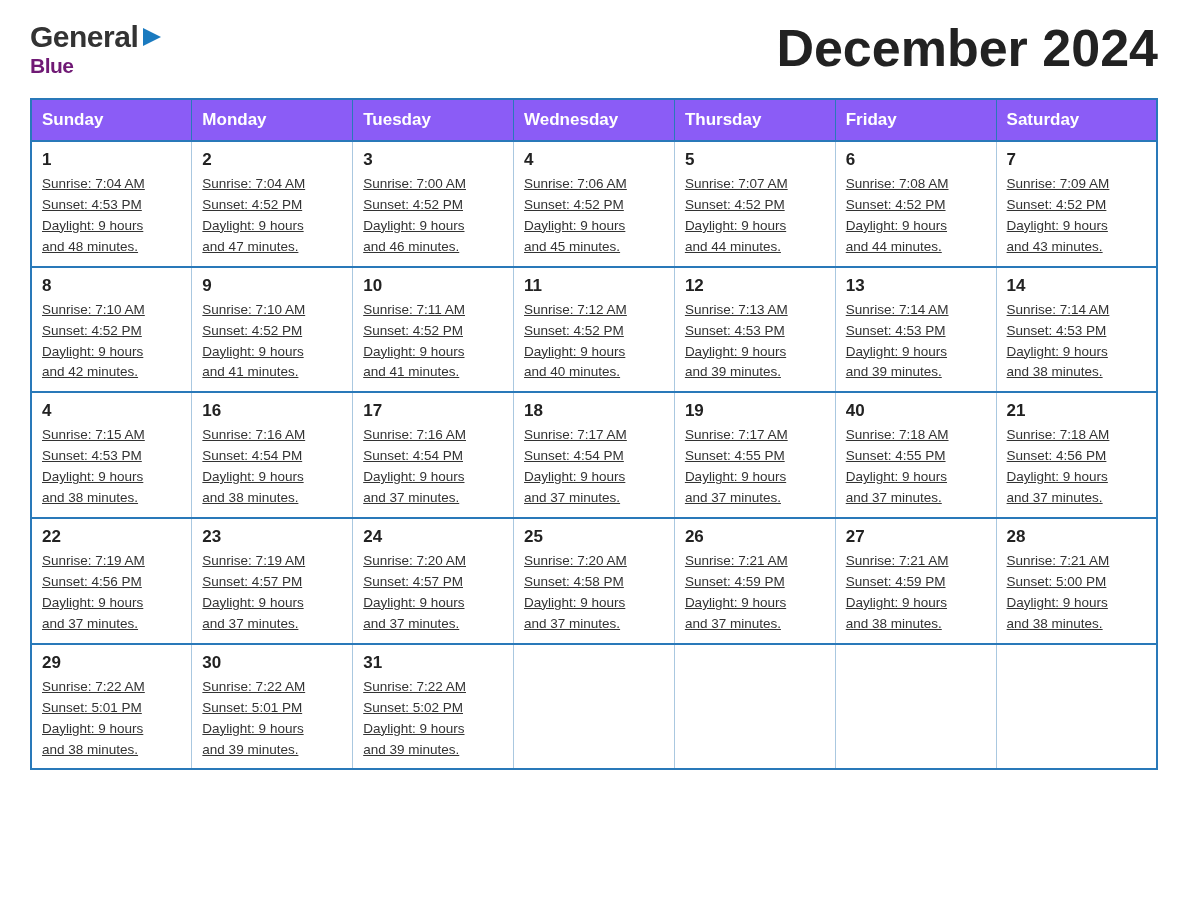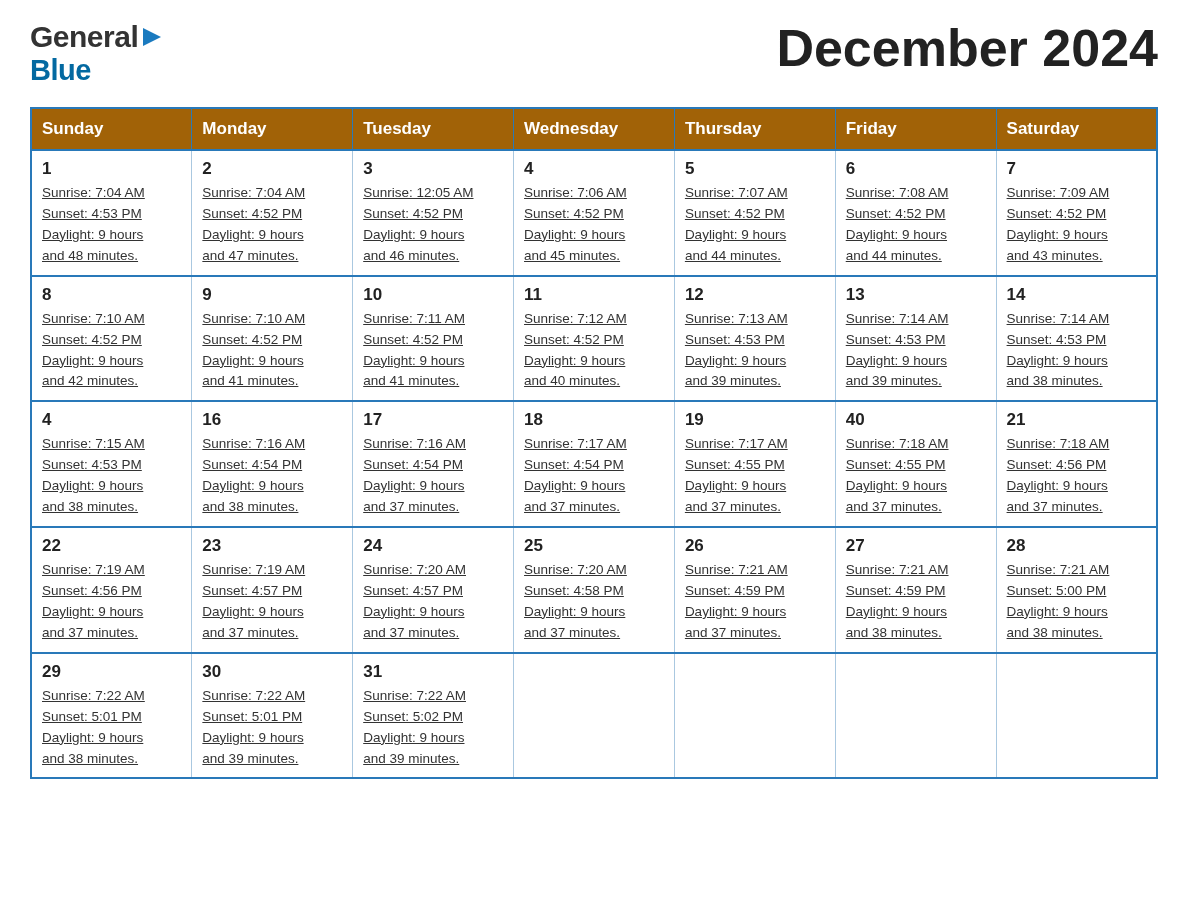--- a/index.html
+++ b/index.html
@@ -34,21 +34,21 @@
       font-size: 22px;
       color: #555;
       margin-top: 4px;
     }
     .calendar-table {
       width: 100%;
       border-collapse: collapse;
       border: 2px solid #2979b9;
     }
     .calendar-table th {
-      background: #a16207;
+      background: #8b5cf6;
       color: #fff;
       font-size: 17px;
       font-weight: bold;
       padding: 10px 10px;
       text-align: left;
       border: 1px solid #2979b9;
     }
     .calendar-table td {
       vertical-align: top;
       padding: 8px 10px;
@@ -78,23 +78,23 @@
       display: flex;
       align-items: center;
     }
     .logo-text-general {
       font-size: 30px;
       font-weight: bold;
       color: #333;
       letter-spacing: -0.5px;
     }
     .logo-text-blue {
-      font-size: 29px;
+      font-size: 21px;
       font-weight: bold;
-      color: #0369a1;
+      color: #701a75;
       letter-spacing: -0.5px;
     }
   </style>
 </head>
 <body>
 
 <div class="header">
   <div class="logo">
     <div class="logo-row">
       <span class="logo-text-general">General</span>
@@ -141,21 +141,21 @@
         <div class="day-info">
           <span>Sunrise: 7:04 AM</span><br>
           <span>Sunset: 4:52 PM</span><br>
           <span>Daylight: 9 hours</span><br>
           <span>and 47 minutes.</span>
         </div>
       </td>
         <td>
         <div class="day-number">3</div>
         <div class="day-info">
-          <span>Sunrise: 12:05 AM</span><br>
+          <span>Sunrise: 7:00 AM</span><br>
           <span>Sunset: 4:52 PM</span><br>
           <span>Daylight: 9 hours</span><br>
           <span>and 46 minutes.</span>
         </div>
       </td>
         <td>
         <div class="day-number">4</div>
         <div class="day-info">
           <span>Sunrise: 7:06 AM</span><br>
           <span>Sunset: 4:52 PM</span><br>

